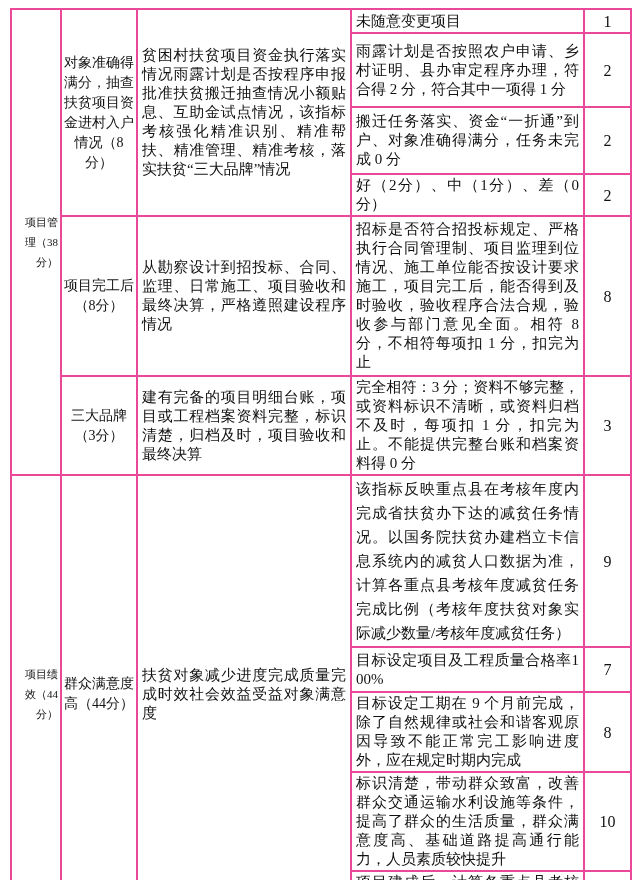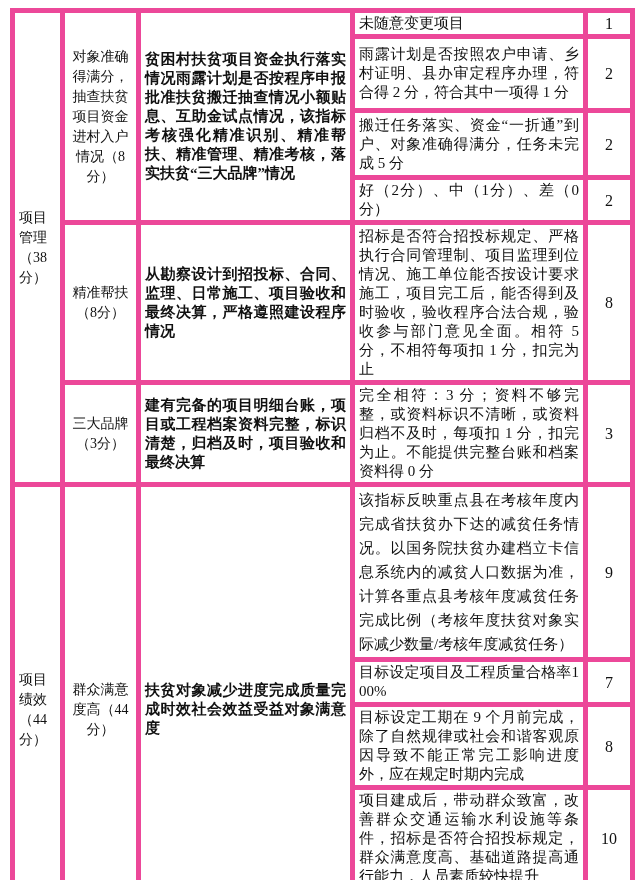--- a/index.html
+++ b/index.html
@@ -19,45 +19,44 @@
     overflow: hidden;
   }
   table.score-table {
     border-collapse: collapse;
     table-layout: fixed;
     width: 620px;
     margin: 8px 0 0 10px;
     border: 2px solid #262626;
   }
   td {
-    border: 5px solid #ec4899;
+    border: 2px solid #ec4899;
     padding: 1px 4px;
     vertical-align: middle;
     overflow: hidden;
     font-size: 15px;
     line-height: 19px;
     word-break: break-all;
     margin-top: 44px;
   }
   td.cat {
-    font-size: 14px;
+    font-size: 11px;
     line-height: 20px;
-    text-align: left;
+    text-align: right;
     padding: 1px 2px 1px 4px;
   }
   td.sub {
     font-size: 14px;
     line-height: 20px;
     text-align: center;
     padding: 1px 2px;
   }
   td.desc {
     text-align: justify;
     text-justify: inter-ideograph;
-    font-weight: bold;
   }
   td.crit {
     text-align: justify;
     text-justify: inter-ideograph;
   }
   td.crit.tight {
     line-height: 24px;
   }
   td.score {
     text-align: center;
@@ -88,31 +87,31 @@
       <td class="sub" rowspan="4">对象准确得满分，抽查扶贫项目资金进村入户情况（8分）</td>
       <td class="desc" rowspan="4">贫困村扶贫项目资金执行落实情况雨露计划是否按程序申报批准扶贫搬迁抽查情况小额贴息、互助金试点情况，该指标考核强化精准识别、精准帮扶、精准管理、精准考核，落实扶贫“三大品牌”情况</td>
       <td class="crit">未随意变更项目</td>
       <td class="score">1</td>
     </tr>
     <tr style="height:74px">
       <td class="crit">雨露计划是否按照农户申请、乡村证明、县办审定程序办理，符合得 2 分，符合其中一项得 1 分</td>
       <td class="score">2</td>
     </tr>
     <tr style="height:67px">
-      <td class="crit">搬迁任务落实、资金“一折通”到户、对象准确得满分，任务未完成 5 分</td>
+      <td class="crit">搬迁任务落实、资金“一折通”到户、对象准确得满分，任务未完成 0 分</td>
       <td class="score">2</td>
     </tr>
     <tr style="height:33px">
       <td class="crit">好（2分）、中（1分）、差（0分）</td>
       <td class="score">2</td>
     </tr>
     <tr style="height:160px">
-      <td class="sub">精准帮扶（8分）</td>
+      <td class="sub">项目完工后（8分）</td>
       <td class="desc">从勘察设计到招投标、合同、监理、日常施工、项目验收和最终决算，严格遵照建设程序情况</td>
-      <td class="crit">招标是否符合招投标规定、严格执行合同管理制、项目监理到位情况、施工单位能否按设计要求施工，项目完工后，能否得到及时验收，验收程序合法合规，验收参与部门意见全面。相符 5 分，不相符每项扣 1 分，扣完为止</td>
+      <td class="crit">招标是否符合招投标规定、严格执行合同管理制、项目监理到位情况、施工单位能否按设计要求施工，项目完工后，能否得到及时验收，验收程序合法合规，验收参与部门意见全面。相符 8 分，不相符每项扣 1 分，扣完为止</td>
       <td class="score">8</td>
     </tr>
     <tr style="height:97px">
       <td class="sub">三大品牌（3分）</td>
       <td class="desc">建有完备的项目明细台账，项目或工程档案资料完整，标识清楚，归档及时，项目验收和最终决算</td>
       <td class="crit">完全相符：3 分；资料不够完整，或资料标识不清晰，或资料归档不及时，每项扣 1 分，扣完为止。不能提供完整台账和档案资料得 0 分</td>
       <td class="score">3</td>
     </tr>
 
     <tr style="height:123px">
@@ -124,21 +123,21 @@
     </tr>
     <tr style="height:45px">
       <td class="crit">目标设定项目及工程质量合格率100%</td>
       <td class="score">7</td>
     </tr>
     <tr style="height:80px">
       <td class="crit">目标设定工期在 9 个月前完成，除了自然规律或社会和谐客观原因导致不能正常完工影响进度外，应在规定时期内完成</td>
       <td class="score">8</td>
     </tr>
     <tr style="height:97px">
-      <td class="crit">项目建成后，带动群众致富，改善群众交通运输水利设施等条件，招标是否符合招投标规定，群众满意度高、基础道路提高通行能力，人员素质较快提升</td>
+      <td class="crit">标识清楚，带动群众致富，改善群众交通运输水利设施等条件，提高了群众的生活质量，群众满意度高、基础道路提高通行能力，人员素质较快提升</td>
       <td class="score">10</td>
     </tr>
     <tr style="height:41px">
       <td class="crit">项目建成后，计算各重点县考核年度减贫任务完成比例</td>
       <td class="score">10</td>
     </tr>
 
     <tr style="height:27px">
       <td class="total-label" colspan="4">合　　计</td>
       <td class="score">100</td>

